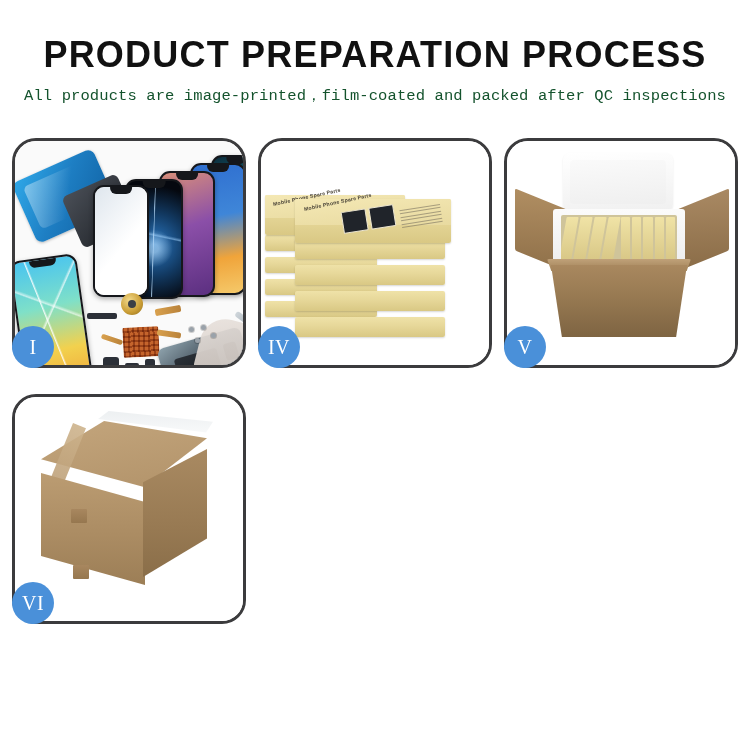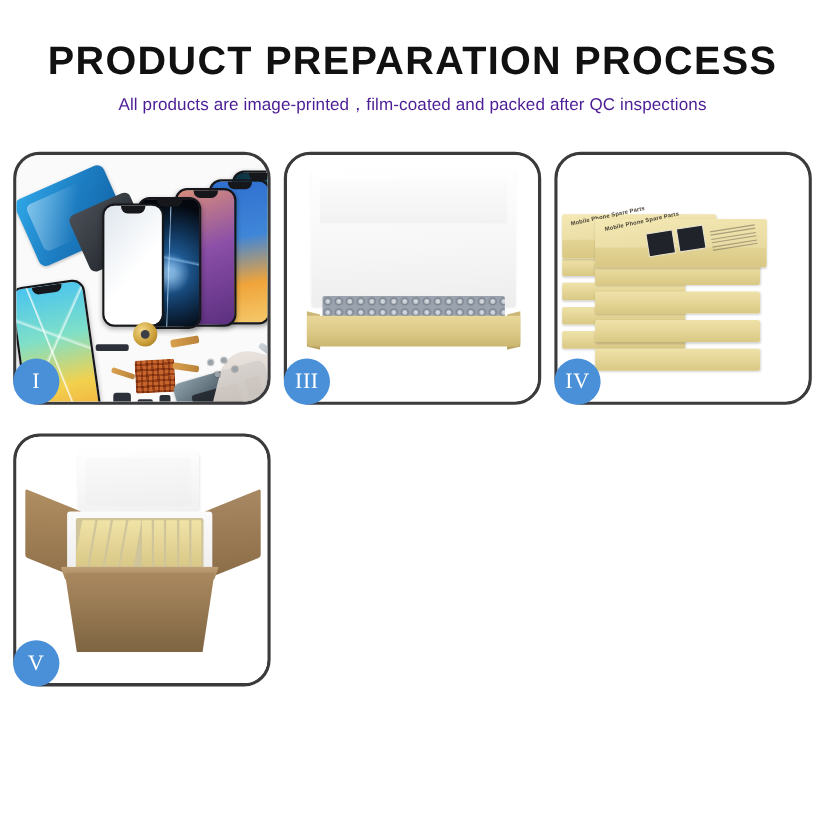--- a/index.html
+++ b/index.html
@@ -15,22 +15,22 @@
   .header{position:absolute;left:0;top:0;width:750px;text-align:center;}
   .title{
     margin:0;padding-top:36px;
     font-size:36px;font-weight:700;letter-spacing:1.2px;
     color:#111111;line-height:1.05;
     font-family:"Liberation Sans", sans-serif;
   }
   .subtitle{
     margin:0;padding-top:11px;
     font-size:15.5px;font-weight:400;letter-spacing:.1px;
-    color:#4c1d95;
-    font-family:Liberation Sans, sans-serif;
+    color:#14532d;
+    font-family:Liberation Mono, monospace;
   }
 
   
   .grid{
     position:absolute;left:12px;top:138px;
     width:726px;height:552px;
     display:grid;
     grid-template-columns:repeat(3,234px);
     grid-template-rows:repeat(2,230px);
     column-gap:12px;row-gap:26px;
@@ -404,32 +404,20 @@
           <i style="left:2px;top:2px;"></i>
             <i style="left:14px;top:0;"></i>
           <i style="left:24px;top:8px;"></i>
             <i style="left:8px;top:13px;"></i>
         </div>
       </div>
       <div class="badge">I</div>
     </div>
 
 
-    <div class="panel">
-      <div class="panel-inner p3">
-        <div class="foam-lid"></div>
-        <div class="box-tray">
-          <span class="bubble-fill"></span>
-          <span class="tray-side-l"></span>
-          <span class="tray-side-r"></span>
-          <span class="tray-front"></span>
-        </div>
-      </div>
-      <div class="badge">III</div>
-    </div>
 
     <div class="panel">
       <div class="panel-inner p4">
         <div class="stack">
 
           <div class="sbox" style="left:0;top:140px;width:112px;height:16px;"></div>
           <div class="sbox" style="left:0;top:118px;width:112px;height:16px;"></div>
           <div class="sbox" style="left:0;top:96px;width:112px;height:16px;"></div>
           <div class="sbox" style="left:0;top:74px;width:112px;height:16px;"></div>
 
@@ -497,15 +485,27 @@
                 <i></i>
               </span>
           </span>
         </div>
         <div class="v-lip"></div>
         <div class="v-carton"></div>
       </div>
       <div class="badge">V</div>
     </div>
 
+    <div class="panel">
+      <div class="panel-inner p6">
+        <div class="c-shadow"></div>
+        <div class="c-top"></div>
+        <div class="c-tape"></div>
+        <div class="c-front"></div>
+        <div class="c-side"></div>
+        <div class="c-tab" style="left:56px;top:112px;"></div>
+        <div class="c-tab" style="left:58px;top:168px;"></div>
+      </div>
+      <div class="badge">VI</div>
+    </div>
 
   </div>
 </div>
 
 </body></html>

